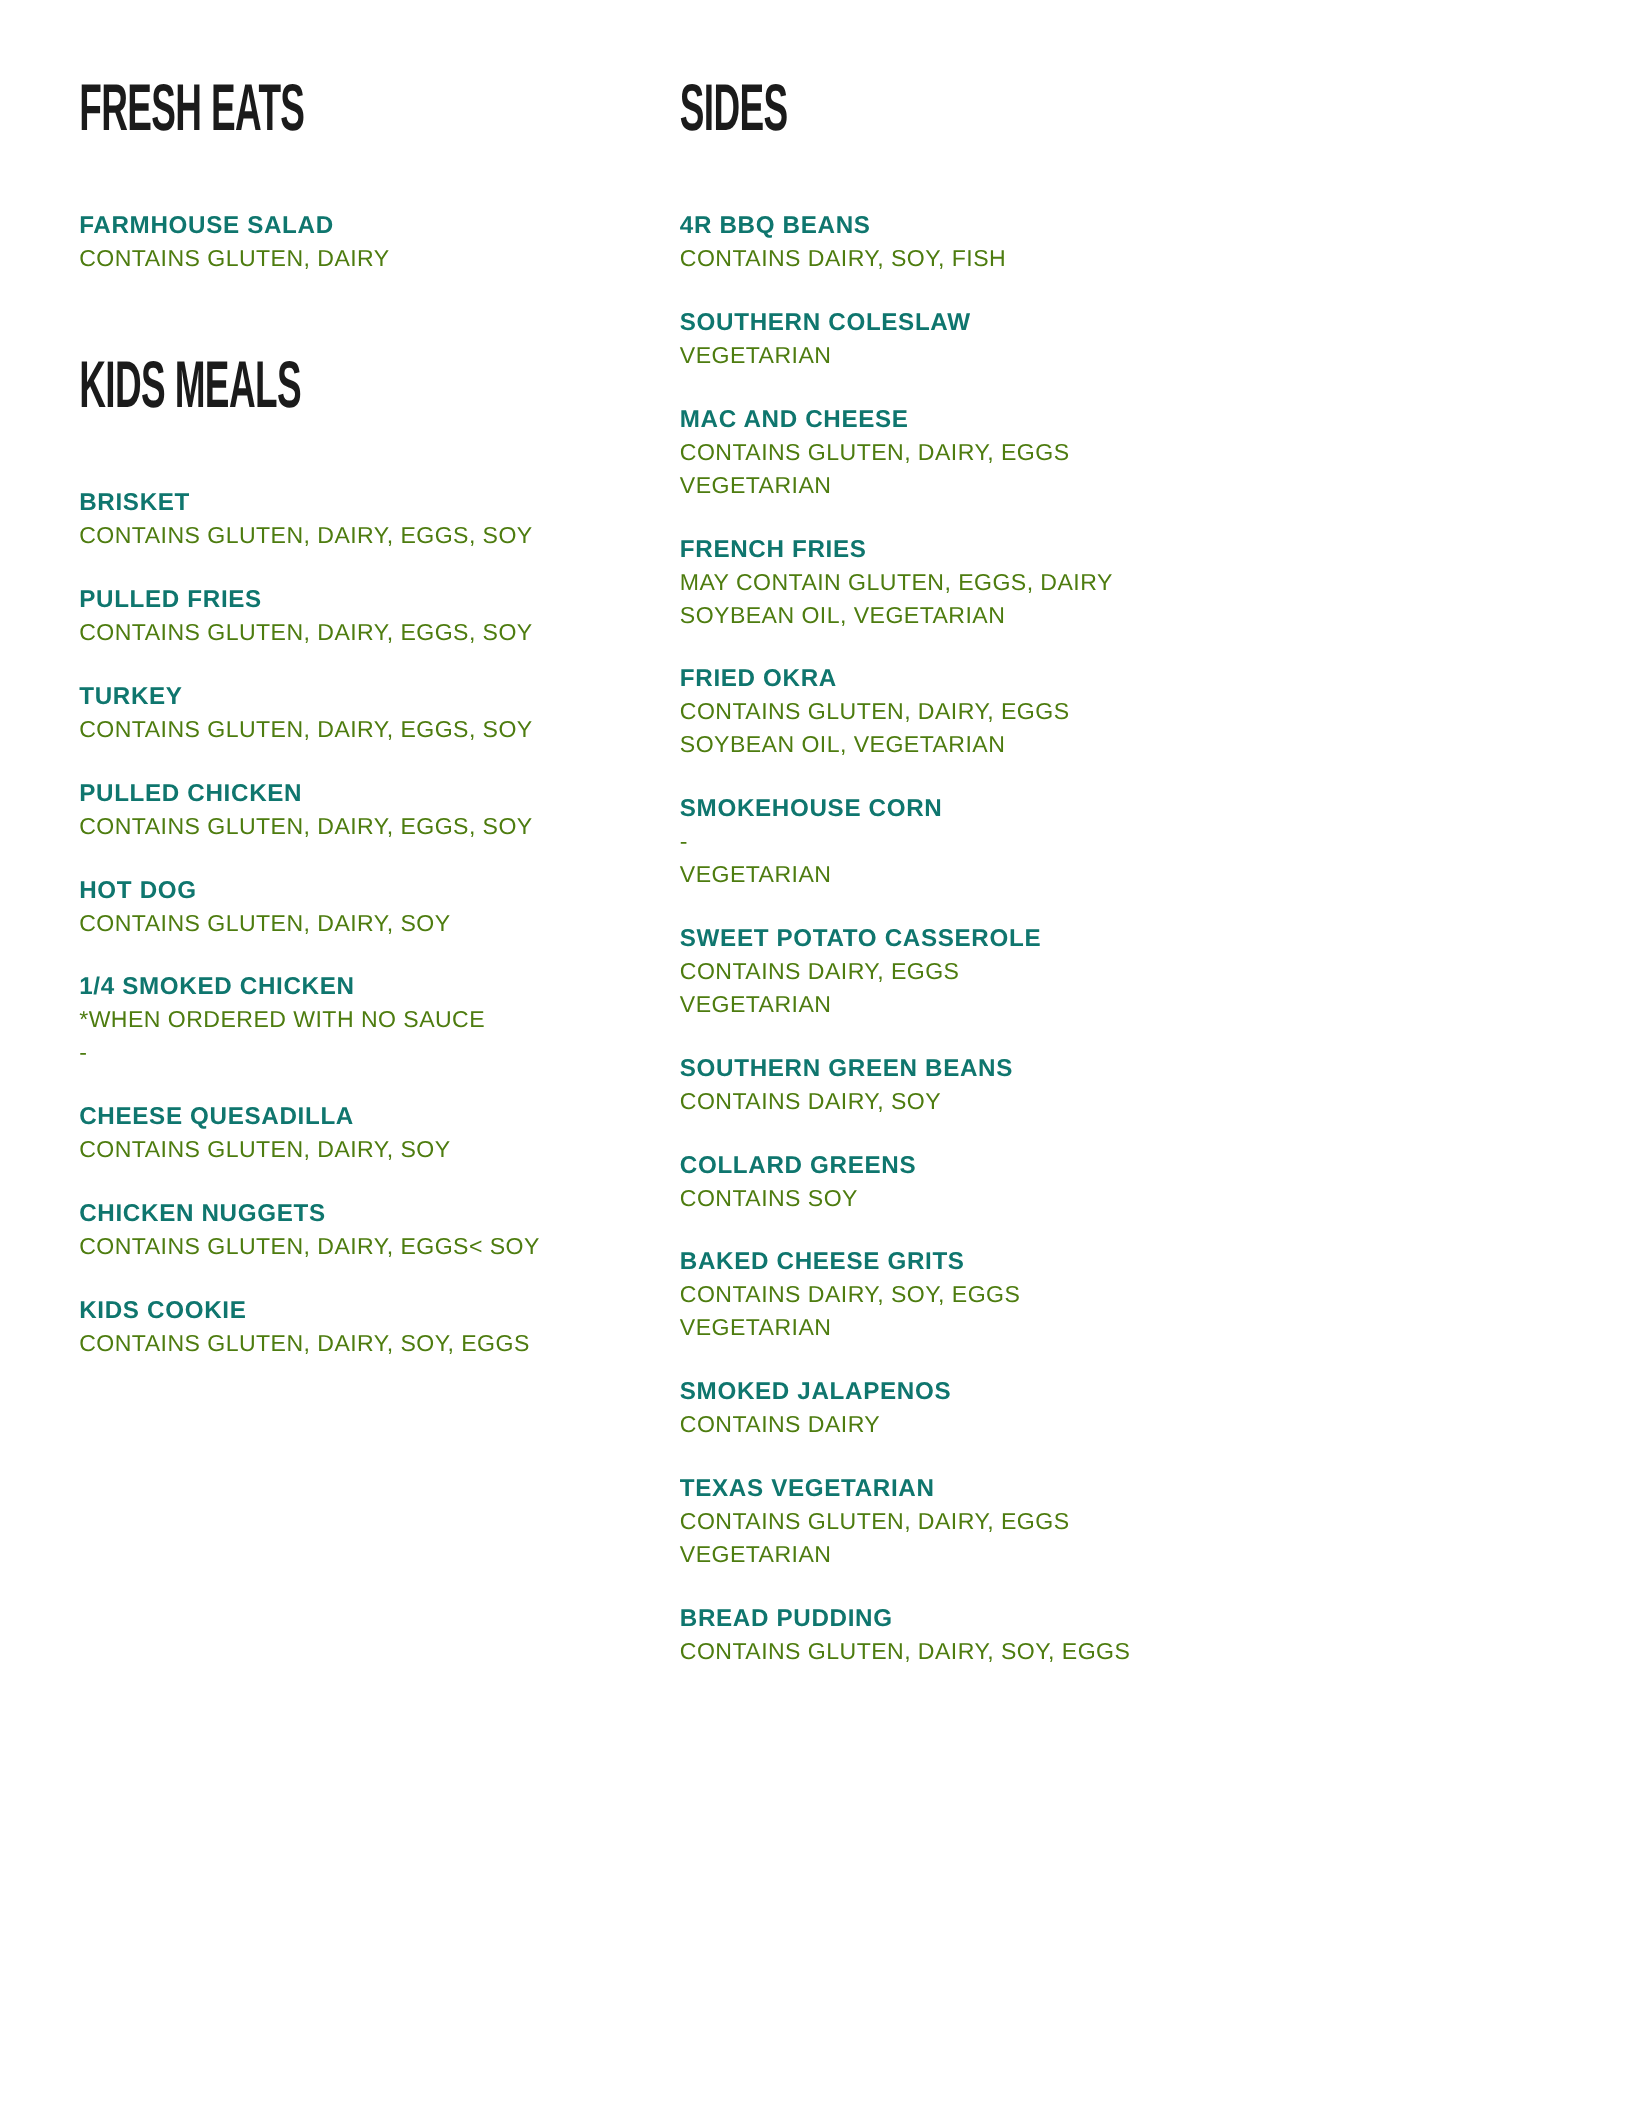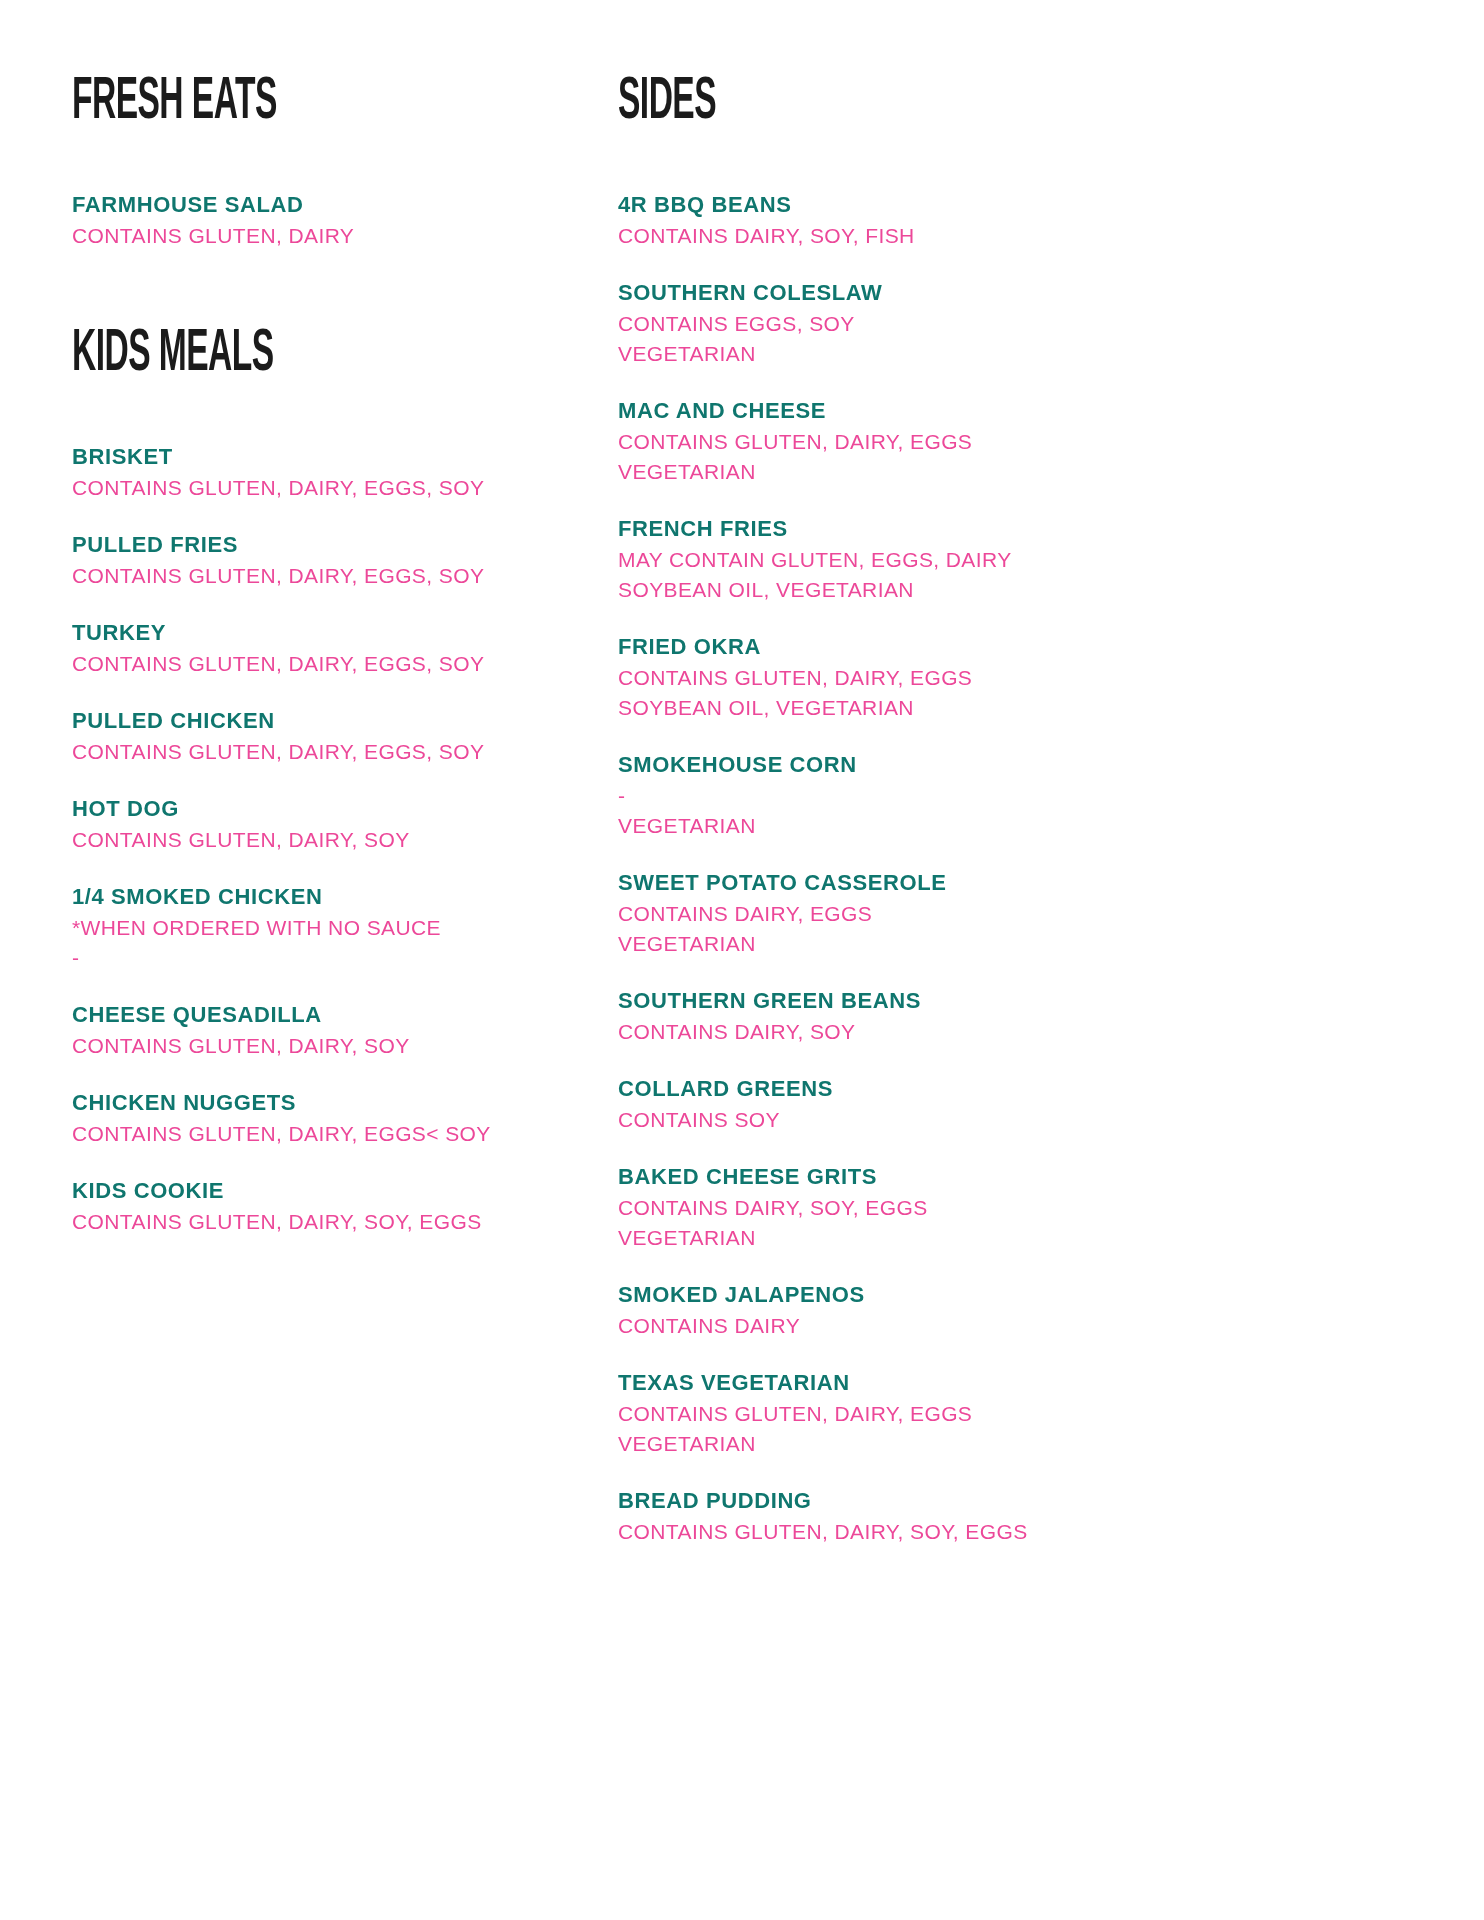--- a/index.html
+++ b/index.html
@@ -62,21 +62,21 @@
     letter-spacing: 0.6px;
     color: #0f766e;
     margin-bottom: 1px;
   }
 
   .item-line {
     font-weight: 400;
     font-size: 21px;
     line-height: 30px;
     letter-spacing: 0.4px;
-    color: #ec4899;
+    color: #4d7c0f;
   }
 </style>
 </head>
 <body>
 
 <main class="page">
   <div class="col col-left">
       <section class="section">
         <div class="heading-wrap"><h1 class="heading">FRESH EATS</h1></div>
         <div class="item">
@@ -127,21 +127,20 @@
     </div>
   <div class="col col-right">
       <section class="section">
         <div class="heading-wrap"><h1 class="heading">SIDES</h1></div>
         <div class="item">
           <div class="item-name">4R BBQ BEANS</div>
           <div class="item-line">CONTAINS DAIRY, SOY, FISH</div>
         </div>
         <div class="item">
           <div class="item-name">SOUTHERN COLESLAW</div>
-          <div class="item-line">CONTAINS EGGS, SOY</div>
           <div class="item-line">VEGETARIAN</div>
         </div>
         <div class="item">
           <div class="item-name">MAC AND CHEESE</div>
           <div class="item-line">CONTAINS GLUTEN, DAIRY, EGGS</div>
           <div class="item-line">VEGETARIAN</div>
         </div>
         <div class="item">
           <div class="item-name">FRENCH FRIES</div>
           <div class="item-line">MAY CONTAIN GLUTEN, EGGS, DAIRY</div>

